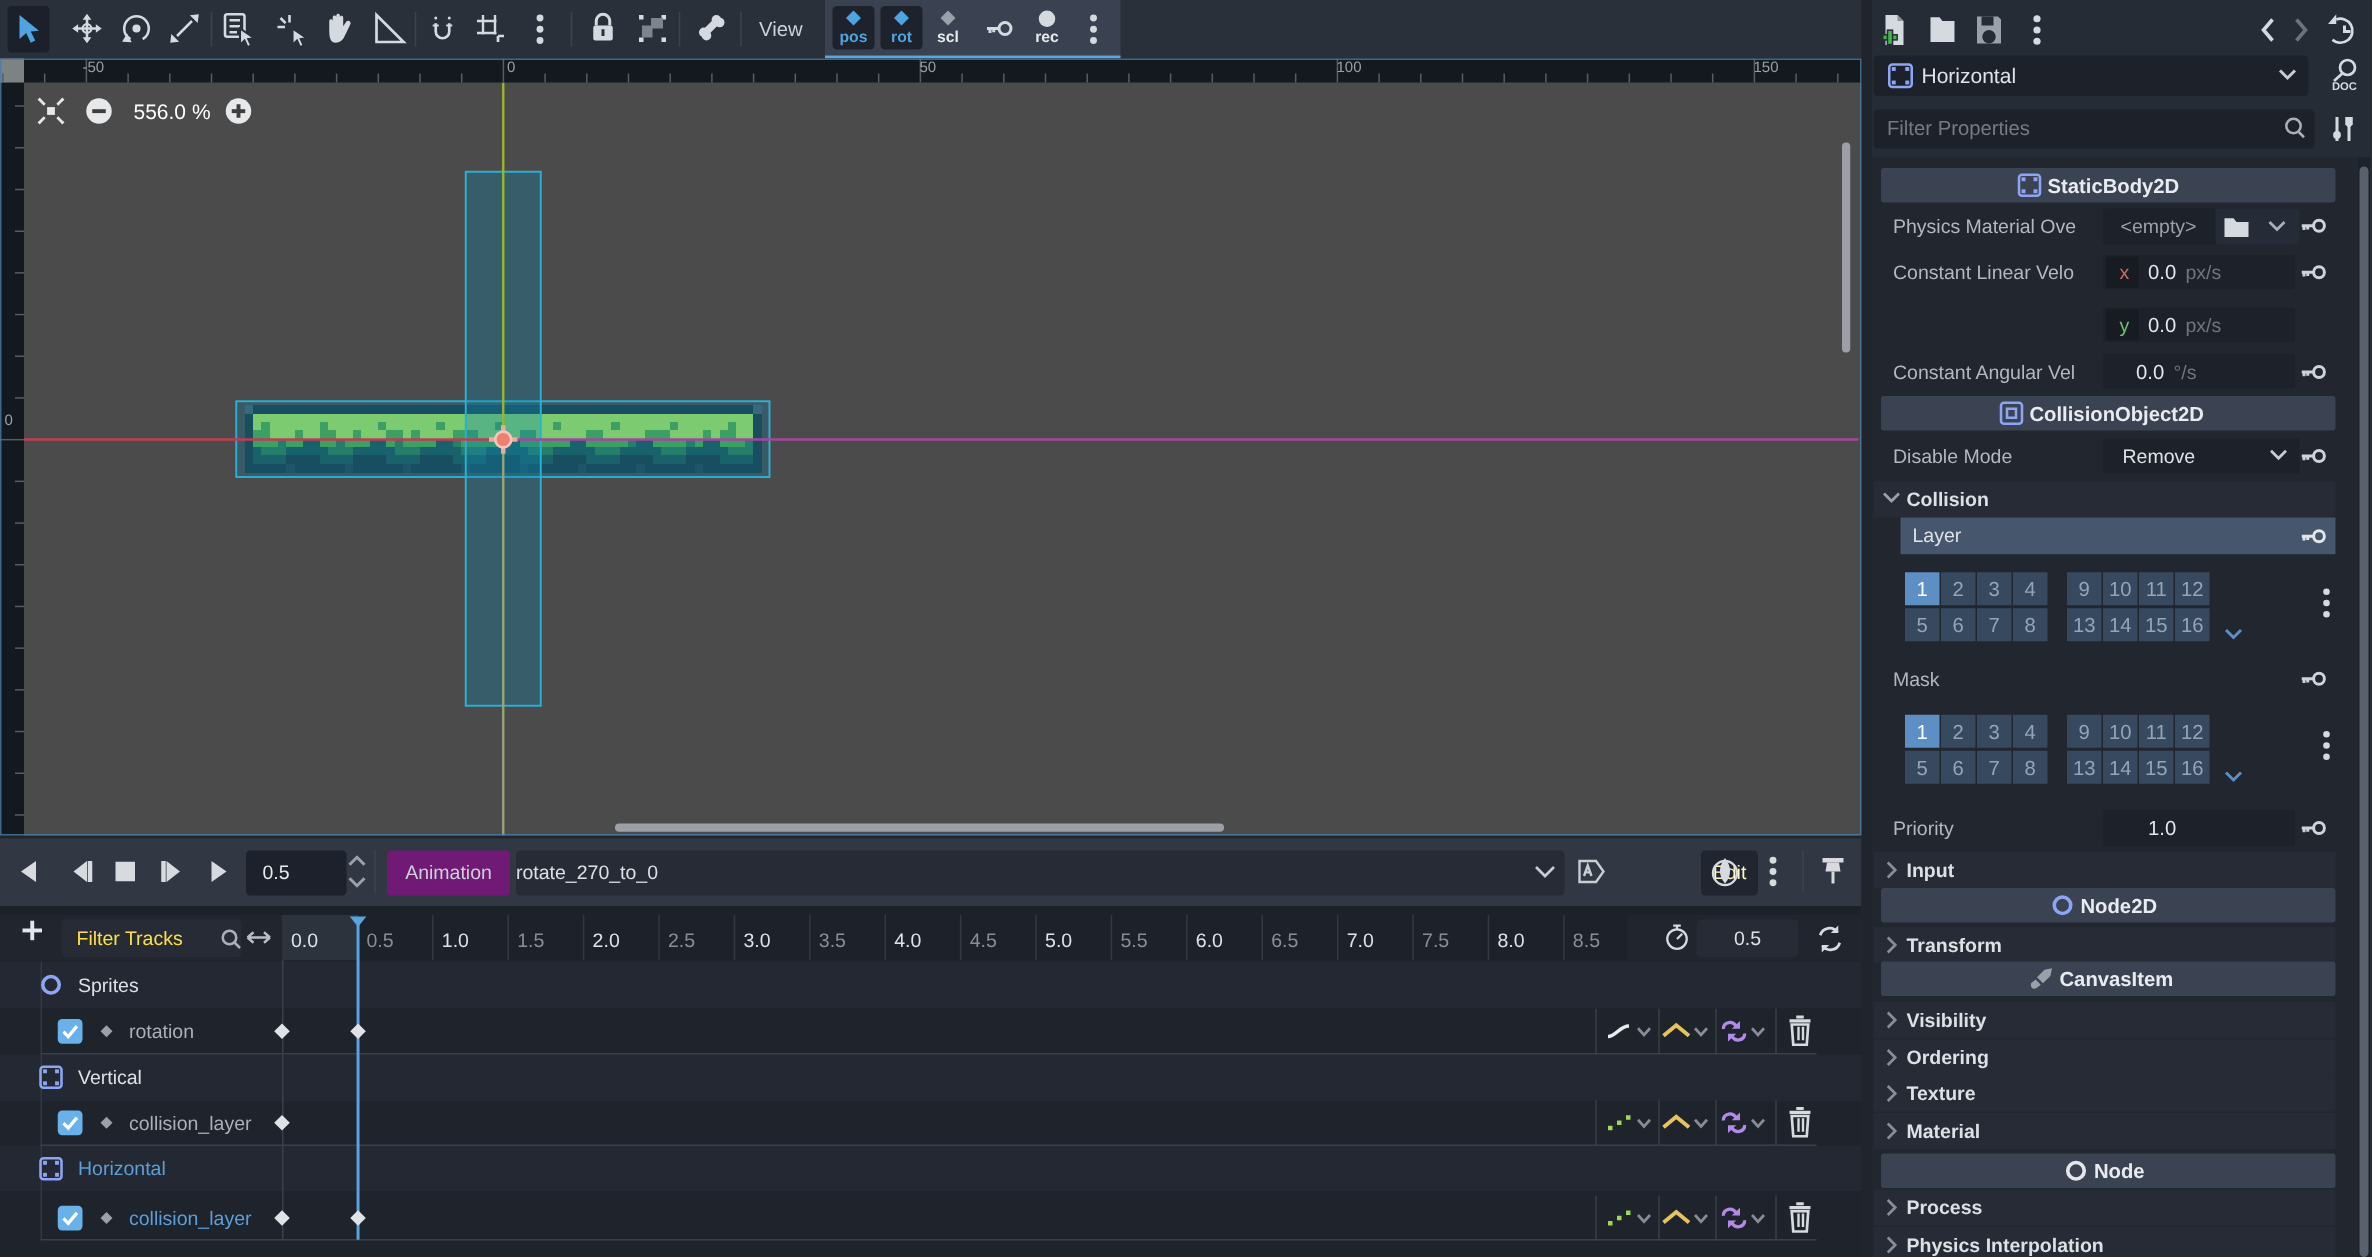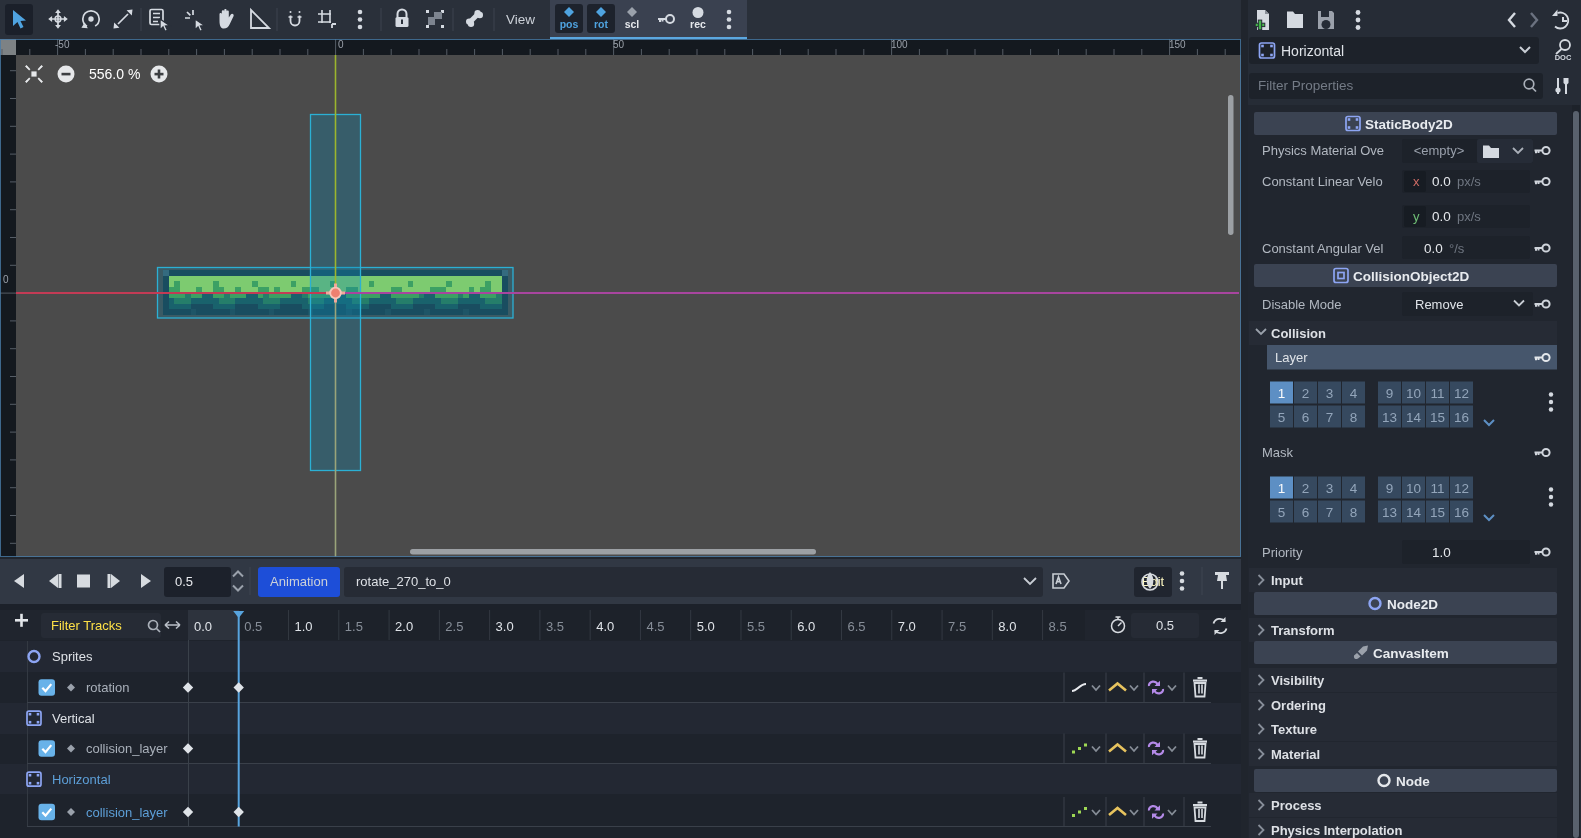--- a/index.html
+++ b/index.html
@@ -759,22 +759,22 @@
     <text x="891" y="9" font-size="10" fill="#9aa0a9" font-family="Liberation Sans">100</text>
     <text x="1169" y="9" font-size="10" fill="#9aa0a9" font-family="Liberation Sans">150</text>
     <text x="3" y="244" font-size="10" fill="#9aa0a9" font-family="Liberation Sans">0</text>
   </svg>
   <div class="abs" id="animbar"></div>
   <div class="abs" style="left:0;top:604px;width:1241px;height:6px;background:#1c212a;"></div>
   <div class="abs" id="animhdr"></div>
   <div class="abs" id="tracks"></div>
 
   <div class="abs" style="left:164px;top:567px;width:67px;height:30px;background:#1c212b;border-radius:3px;color:#e8eaee;font-size:13px;line-height:30px;padding-left:11px;">0.5</div>
-  <div class="abs" style="left:258px;top:567px;width:82px;height:30px;background:#1d4ed8;border-radius:3px;color:#ccd1d8;font-size:13px;line-height:30px;text-align:center;">Animation</div>
-  <div class="abs" style="left:344px;top:567px;width:699px;height:30px;background:#262b35;border-radius:3px;color:#dde0e5;font-size:13px;line-height:30px;padding-left:12px;">rotate_270_to_0</div>
+  <div class="abs" style="left:258px;top:567px;width:82px;height:30px;background:#701a75;border-radius:3px;color:#ccd1d8;font-size:13px;line-height:30px;text-align:center;">Animation</div>
+  <div class="abs" style="left:344px;top:567px;width:699px;height:30px;background:#262b35;border-radius:3px;color:#dde0e5;font-size:13px;line-height:30px;padding-left:0;">rotate_270_to_0</div>
   <div class="abs" style="left:1086px;top:567px;width:38px;height:30px;background:#20252f;border-radius:3px;color:#fef9c3;font-size:13px;line-height:30px;text-align:center;margin-left:48px;">Edit</div>
   <svg class="abs" style="left:0;top:559px;z-index:6" width="1241" height="279" viewBox="0 0 1241 279">
 
     <g fill="#d7dbe0">
       <path d="M 24 15 L 24 29 L 14 22 Z"></path>
       <path d="M 58 15 L 58 29 L 49 22 Z"></path>
         <rect x="58.5" y="15" width="3" height="14"></rect>
       <rect x="77" y="15.5" width="13" height="13"></rect>
       <path d="M 111 15 L 111 29 L 120 22 Z"></path>
         <rect x="107.5" y="15" width="3" height="14"></rect>

